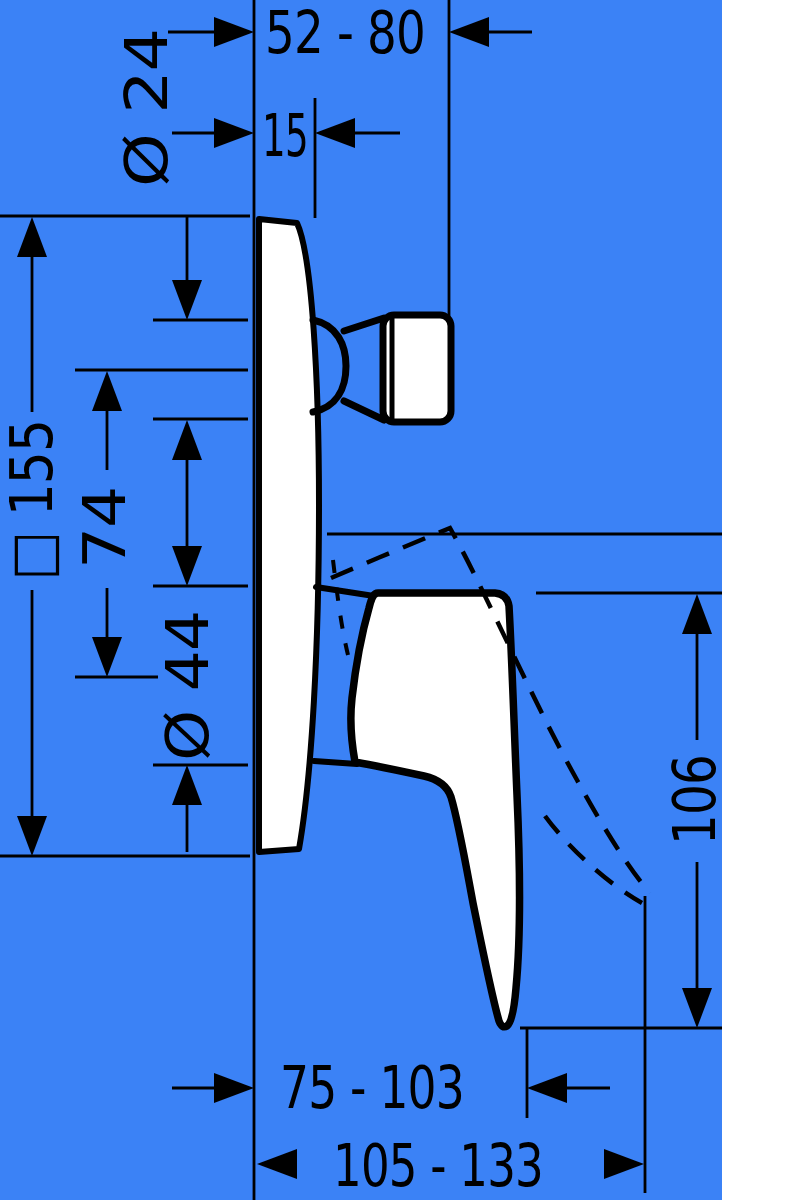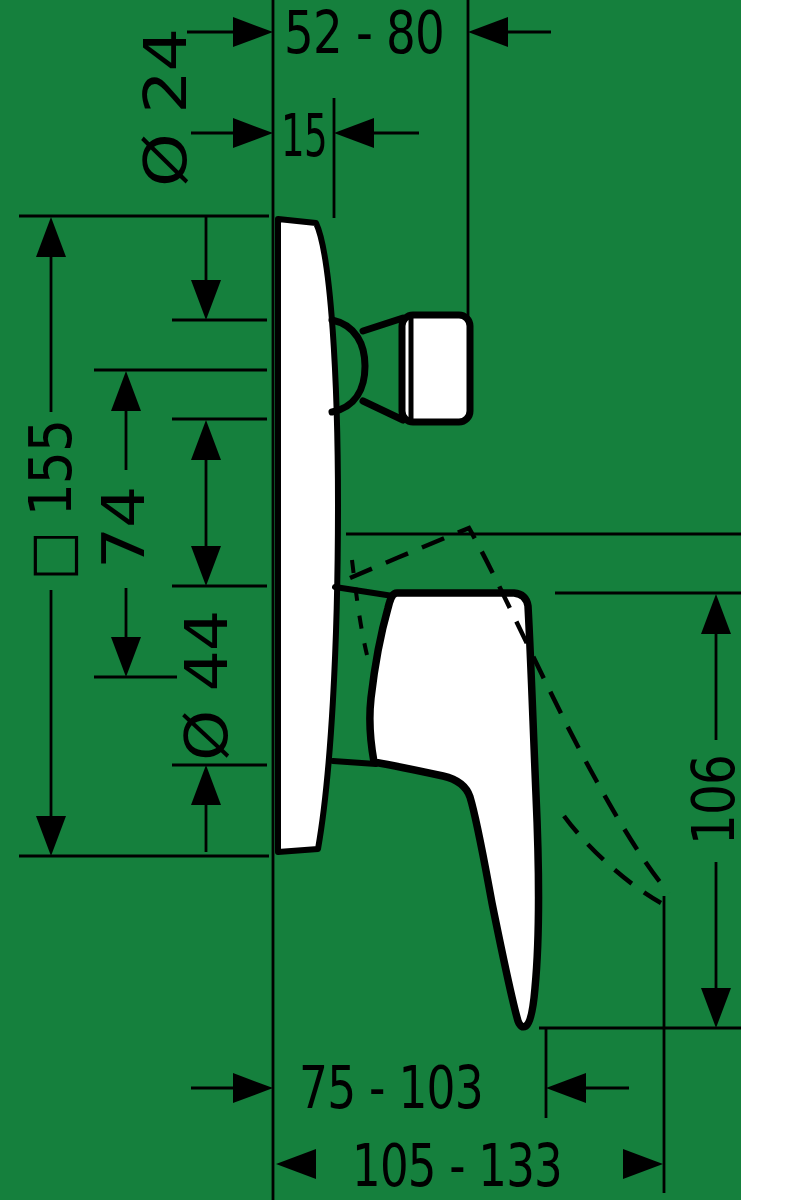--- a/index.html
+++ b/index.html
@@ -1,16 +1,16 @@
 <!DOCTYPE html>
 <html><head>
 <meta charset="utf-8">
 <style>
   html,body{margin:0;padding:0;background:#ffffff;}
-  .stage{position:relative;width:722px;height:1200px;background:#15803d;overflow:hidden;padding-left:19px;}
+  .stage{position:relative;width:722px;height:1200px;background:#3b82f6;overflow:hidden;}
   svg{display:block;}
   svg text{
     font-family:"DejaVu Sans","Liberation Sans",sans-serif;
     font-size:58px;
     fill:#000;
     letter-spacing:-1px;
   }
   .thin{stroke:#000;stroke-width:2.8;fill:none;stroke-linecap:butt;}
   .thick{stroke:#000;stroke-width:7;fill:none;stroke-linecap:round;stroke-linejoin:round;}
   .med{stroke:#000;stroke-width:6;fill:none;stroke-linecap:round;stroke-linejoin:round;}

